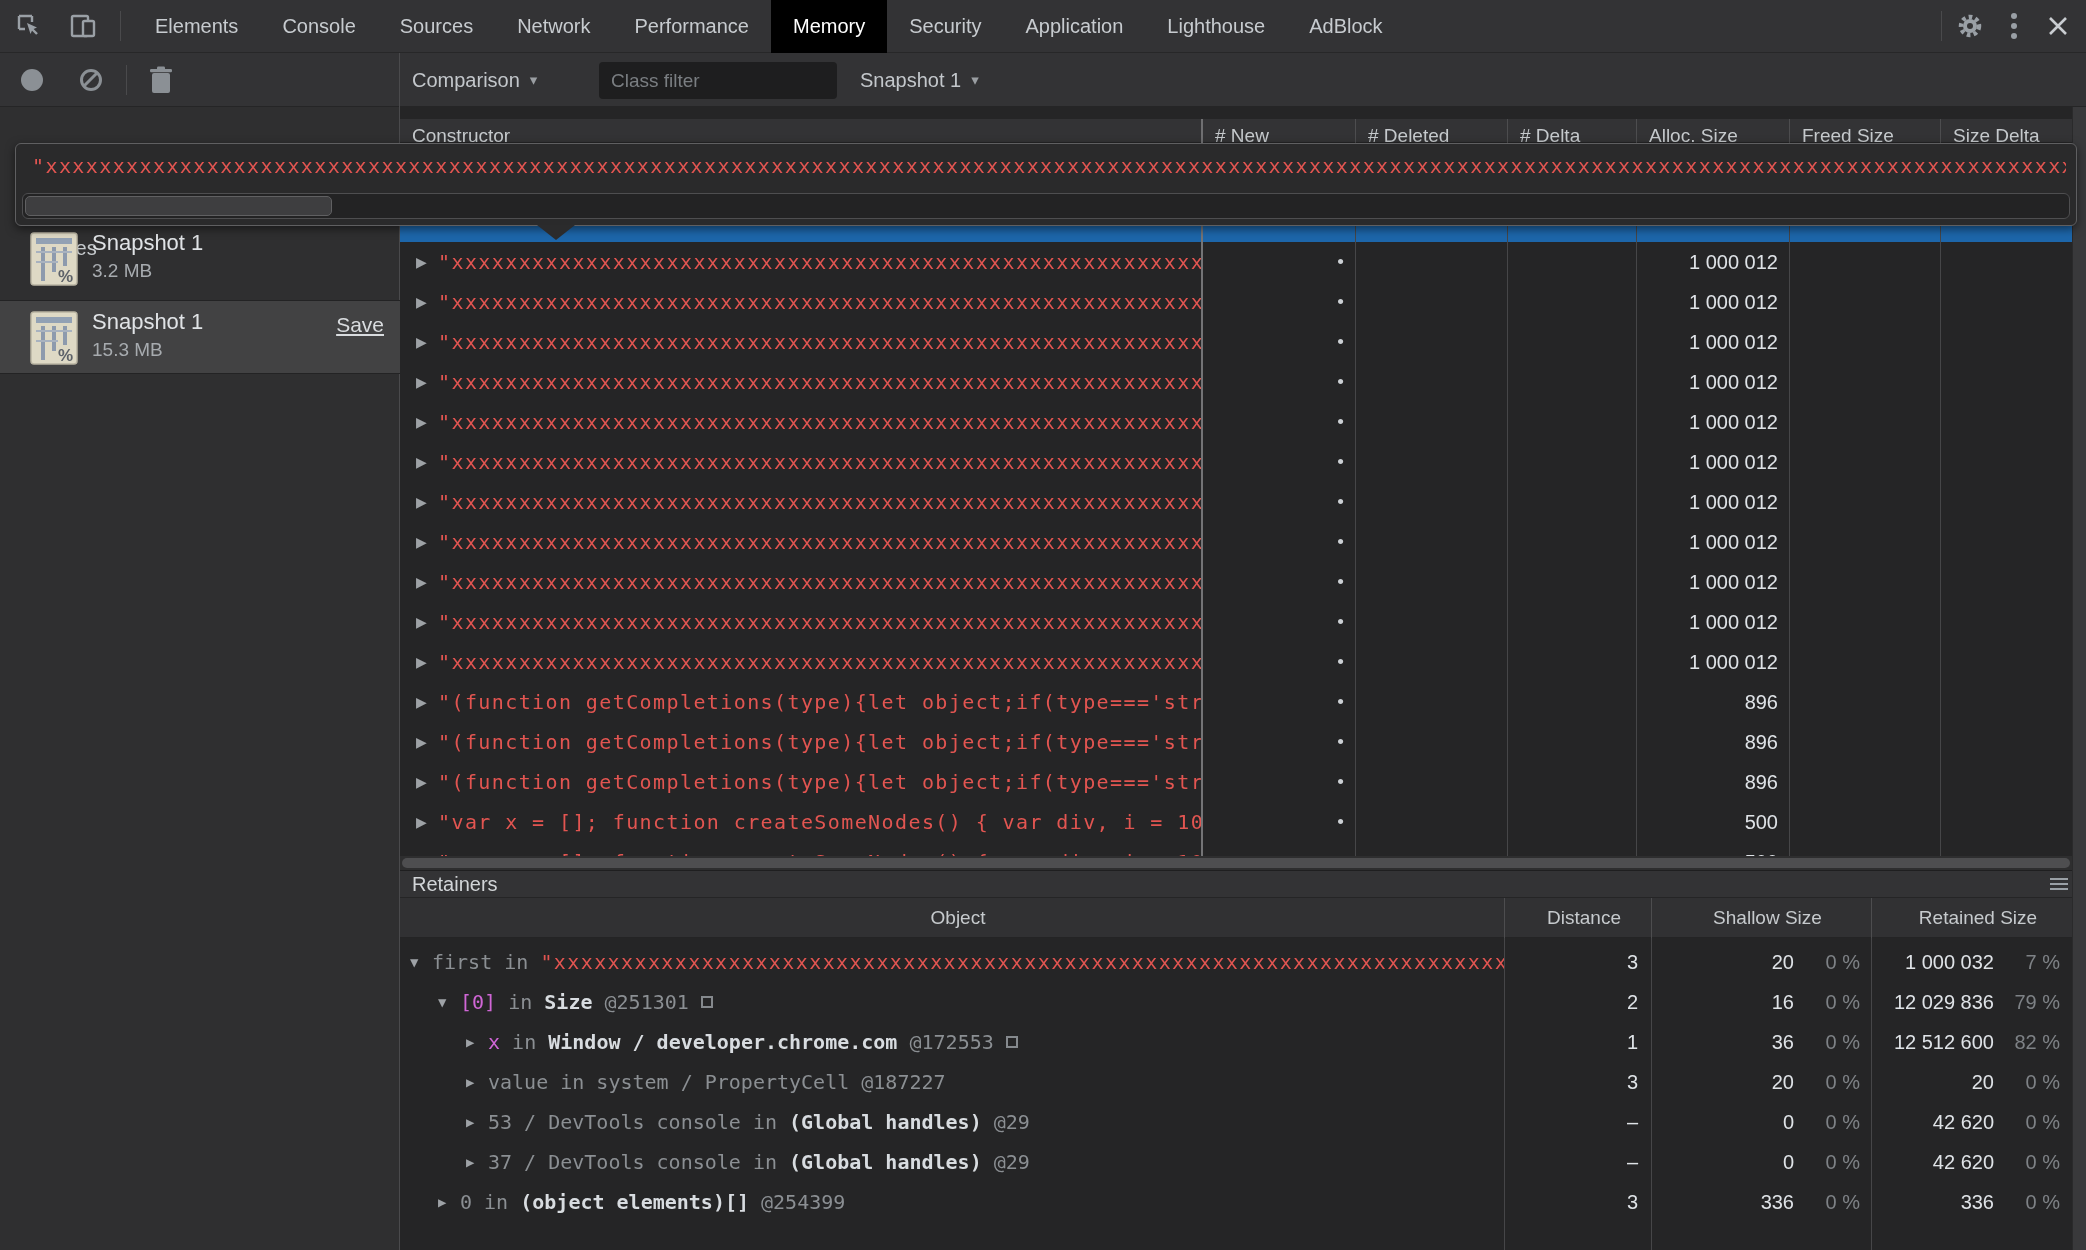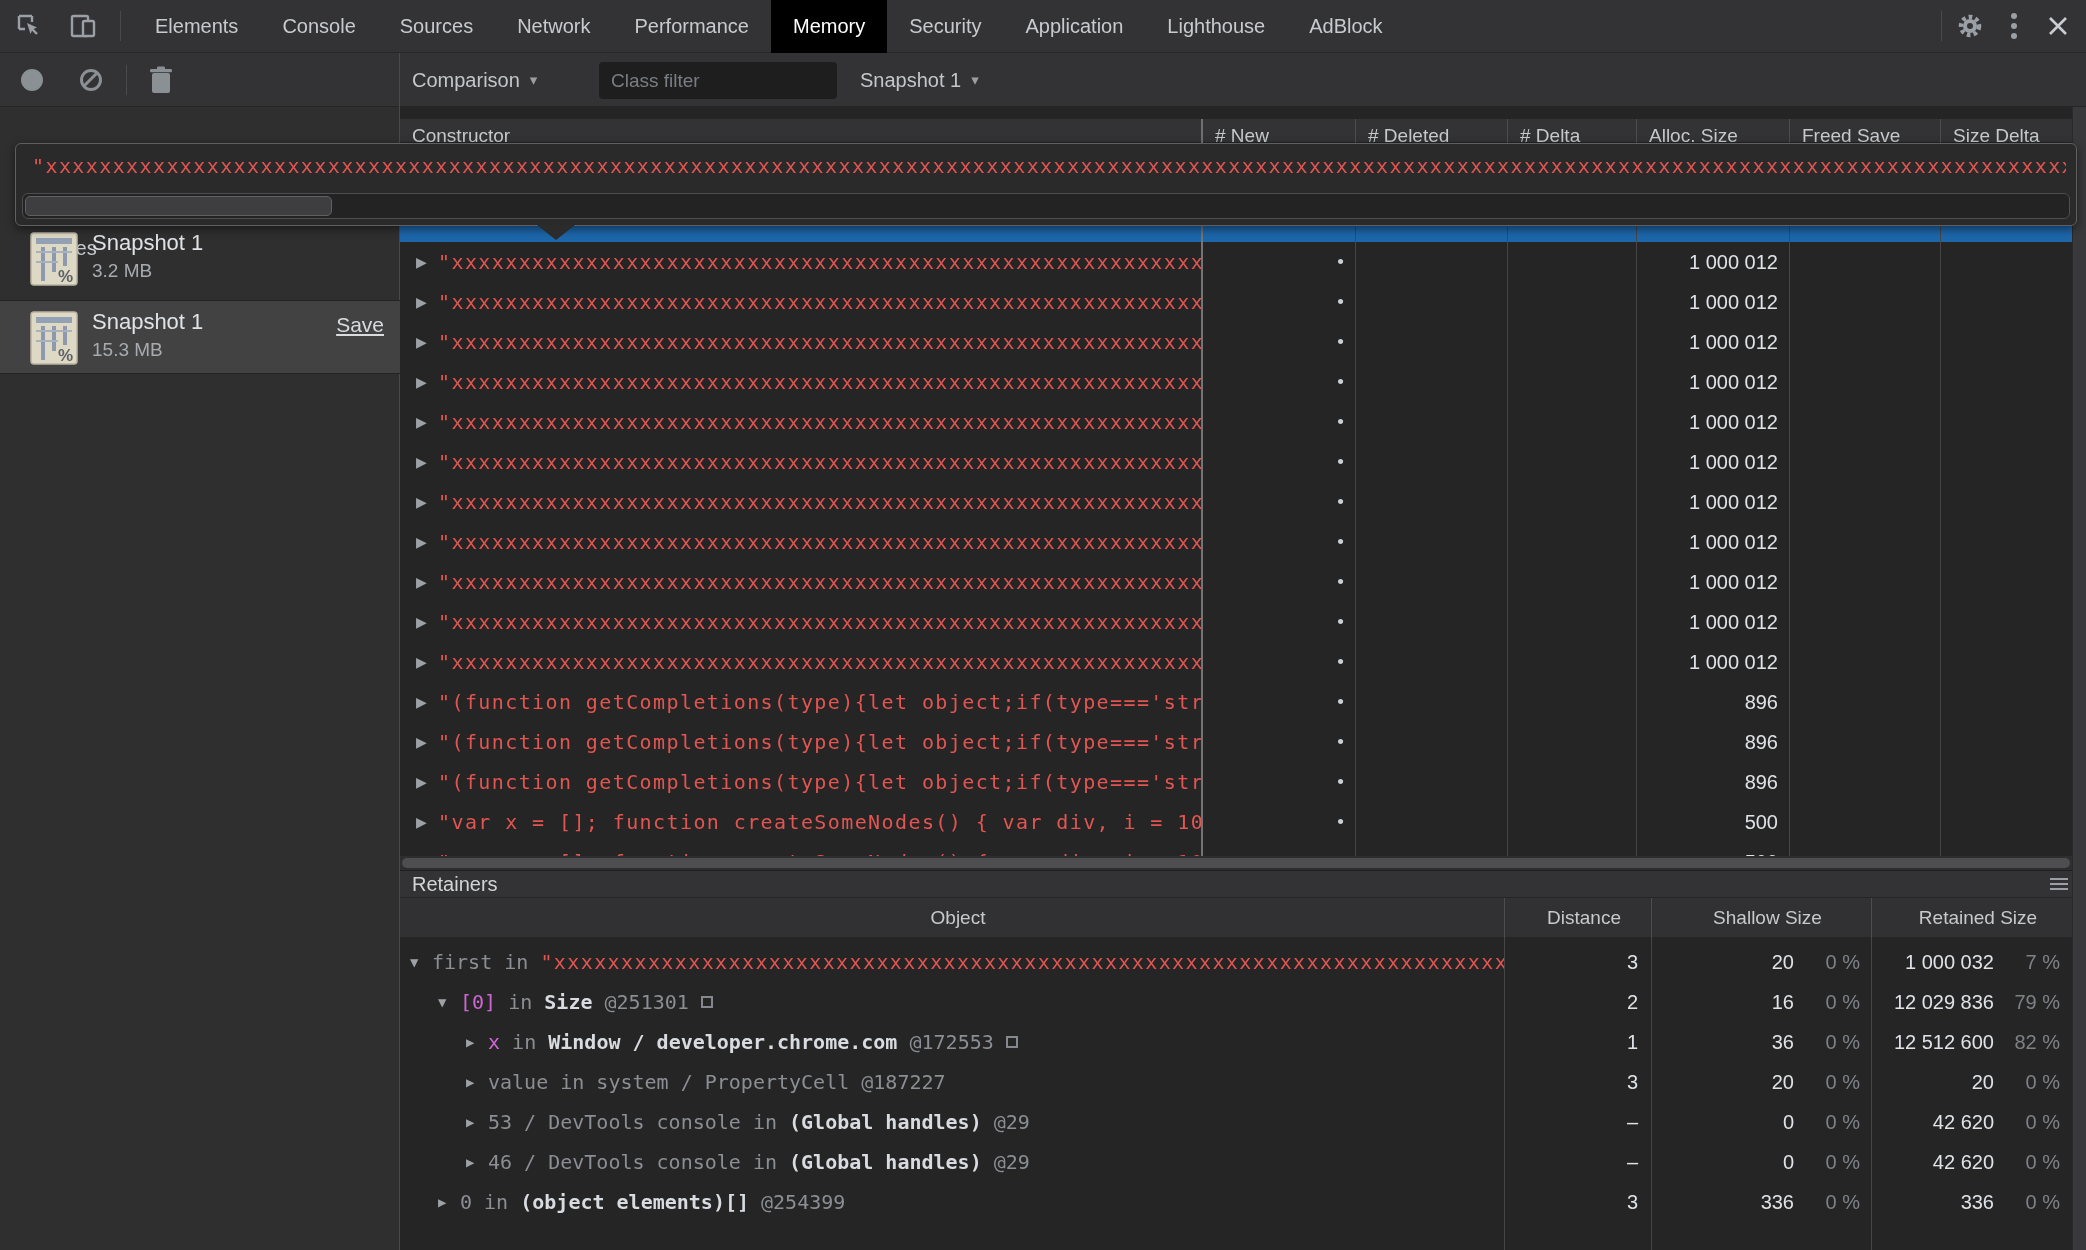--- a/index.html
+++ b/index.html
@@ -252,21 +252,21 @@
       <div class="snap-save">Save</div>
     </div>
   </div>
 
   <div id="grid-header">
     <div class="gh-cell gh-c1">Constructor</div>
     <div class="gh-cell w-new"># New</div>
     <div class="gh-cell w-del"># Deleted</div>
     <div class="gh-cell w-delta"># Delta</div>
     <div class="gh-cell w-alloc">Alloc. Size</div>
-    <div class="gh-cell w-freed">Freed Save</div>
+    <div class="gh-cell w-freed">Freed Size</div>
     <div class="gh-cell w-sd">Size Delta</div>
   </div>
 
   <div id="grid-body">
     <div class="vline bright" style="left:801px"></div>
     <div class="vline" style="left:955px"></div>
     <div class="vline" style="left:1107px"></div>
     <div class="vline" style="left:1236px"></div>
     <div class="vline" style="left:1389px"></div>
     <div class="vline" style="left:1540px"></div>
@@ -554,21 +554,21 @@
           <div class="r-size r-shal-w">
             <span class="num">0</span>
             <span class="pct">0 %</span>
           </div>
           <div class="r-size r-ret-w">
             <span class="num">42 620</span>
             <span class="pct">0 %</span>
           </div>
         </div>
         <div class="ret-row">
-          <div class="r-object" style="padding-left: 66px;"><span class="tri">▶</span><span class="sg-dim">46 / DevTools console in </span><span class="sg-obj">(Global handles)</span><span class="sg-dim"> @29</span></div>
+          <div class="r-object" style="padding-left: 66px;"><span class="tri">▶</span><span class="sg-dim">37 / DevTools console in </span><span class="sg-obj">(Global handles)</span><span class="sg-dim"> @29</span></div>
           <div class="r-dist">–</div>
           <div class="r-size r-shal-w">
             <span class="num">0</span>
             <span class="pct">0 %</span>
           </div>
           <div class="r-size r-ret-w">
             <span class="num">42 620</span>
             <span class="pct">0 %</span>
           </div>
         </div>

